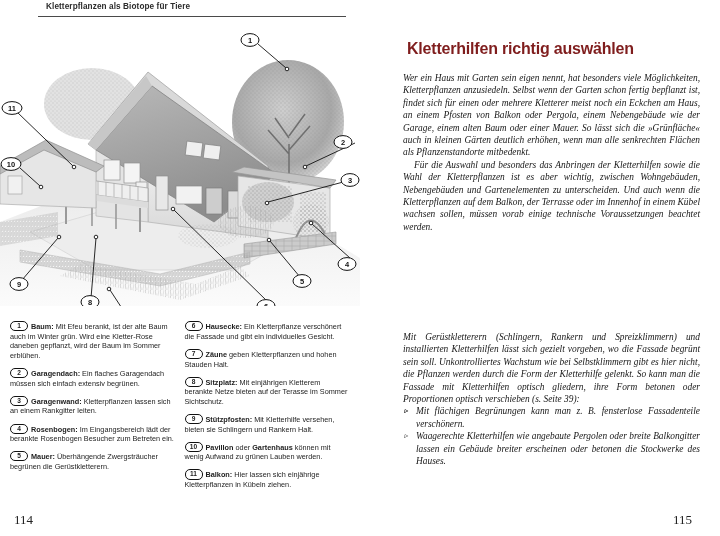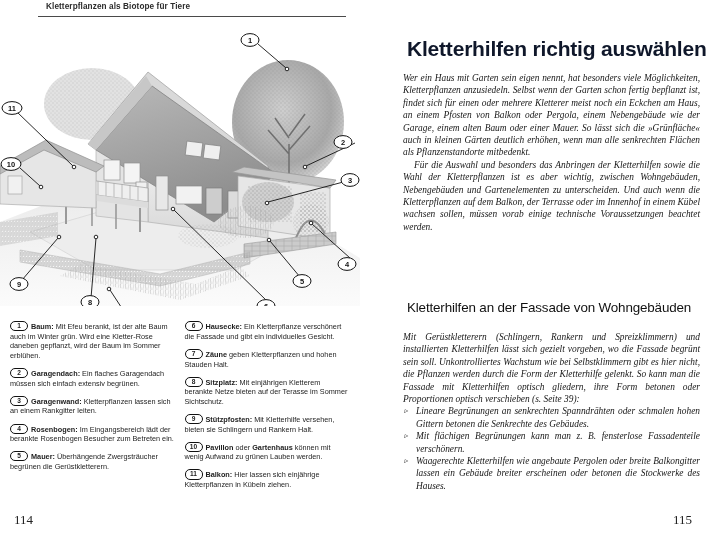--- a/index.html
+++ b/index.html
@@ -56,21 +56,21 @@
     font-size:13px;color:#222;
   }
   .folio-left{left:14px;}
   .folio-right{right:28px;}
 
   
   .right-page{position:absolute;left:360px;top:0;width:360px;height:536px;}
   .h1{
     position:absolute;left:47px;top:38px;width:300px;
     font-family:"Liberation Sans",sans-serif;
-    font-size:21px;font-weight:700;letter-spacing:-.2px;color:#0f172a;
+    font-size:16px;font-weight:700;letter-spacing:-.2px;color:#7f1d1d;
     line-height:22px;
   }
   .body-col{position:absolute;left:43px;width:297px;font-style:italic;}
   .p{
     font-family:"Liberation Serif",serif;
     font-size:9.4px;line-height:12.4px;text-align:justify;
     color:#161616;margin:0;
     -webkit-hyphens:none;hyphens:none;
   }
   .p + .p{text-indent:11px;}
@@ -361,29 +361,27 @@
 
   <div class="right-page">
 
     <div class="h1">Kletterhilfen richtig auswählen</div>
 
     <div class="body-col" style="top:72px;">
       <p class="p">Wer ein Haus mit Garten sein eigen nennt, hat besonders viele Möglichkeiten, Kletterpflanzen anzusiedeln. Selbst wenn der Garten schon fertig bepflanzt ist, findet sich für einen oder mehrere Kletterer meist noch ein Eckchen am Haus, an einem Pfosten von Balkon oder Pergola, einem Nebengebäude wie der Garage, einem alten Baum oder einer Mauer. So lässt sich die »Grünfläche« auch in kleinen Gärten deutlich erhöhen, wenn man alle senkrechten Flächen als Pflanzenstandorte mitbedenkt.</p>
       <p class="p">Für die Auswahl und besonders das Anbringen der Kletterhilfen sowie die Wahl der Kletterpflanzen ist es aber wichtig, zwischen Wohngebäuden, Nebengebäuden und Gartenelementen zu unterscheiden. Und auch wenn die Kletterpflanzen auf dem Balkon, der Terrasse oder im Innenhof in einem Kübel wachsen sollen, müssen vorab einige technische Voraussetzungen beachtet werden.</p>
     </div>
 
-    <div class="h2" style="top:300px;">Kletterhilfen an der Fassade von Wohngebäuden</div>
 
     <div class="body-col" style="top:331px;">
       <p class="p">Mit Gerüstkletterern (Schlingern, Rankern und Spreizklimmern) und installierten Kletterhilfen lässt sich gezielt vorgeben, wo die Fassade begrünt sein soll. Unkontrolliertes Wachstum wie bei Selbstklimmern gibt es hier nicht, die Pflanzen werden durch die Form der Kletterhilfe gelenkt. So kann man die Fassade mit Kletterhilfen optisch gliedern, ihre Form betonen oder Proportionen optisch verschieben (s. Seite 39):</p>
 
       <ul class="tri">
         <li>
           <span class="tri-mark">▹</span>
-          <span>Lineare Begrünungen an senkrechten Spanndrähten oder schmalen hohen Gittern betonen die Senkrechte des Gebäudes.</span>
         </li>
         <li>
           <span class="tri-mark">▹</span>
           <span>Mit flächigen Begrünungen kann man z. B. fensterlose Fassadenteile verschönern.</span>
         </li>
         <li>
           <span class="tri-mark">▹</span>
           <span>Waagerechte Kletterhilfen wie angebaute Pergolen oder breite Balkongitter lassen ein Gebäude breiter erscheinen oder betonen die Stockwerke des Hauses.</span>
         </li>
       </ul>

